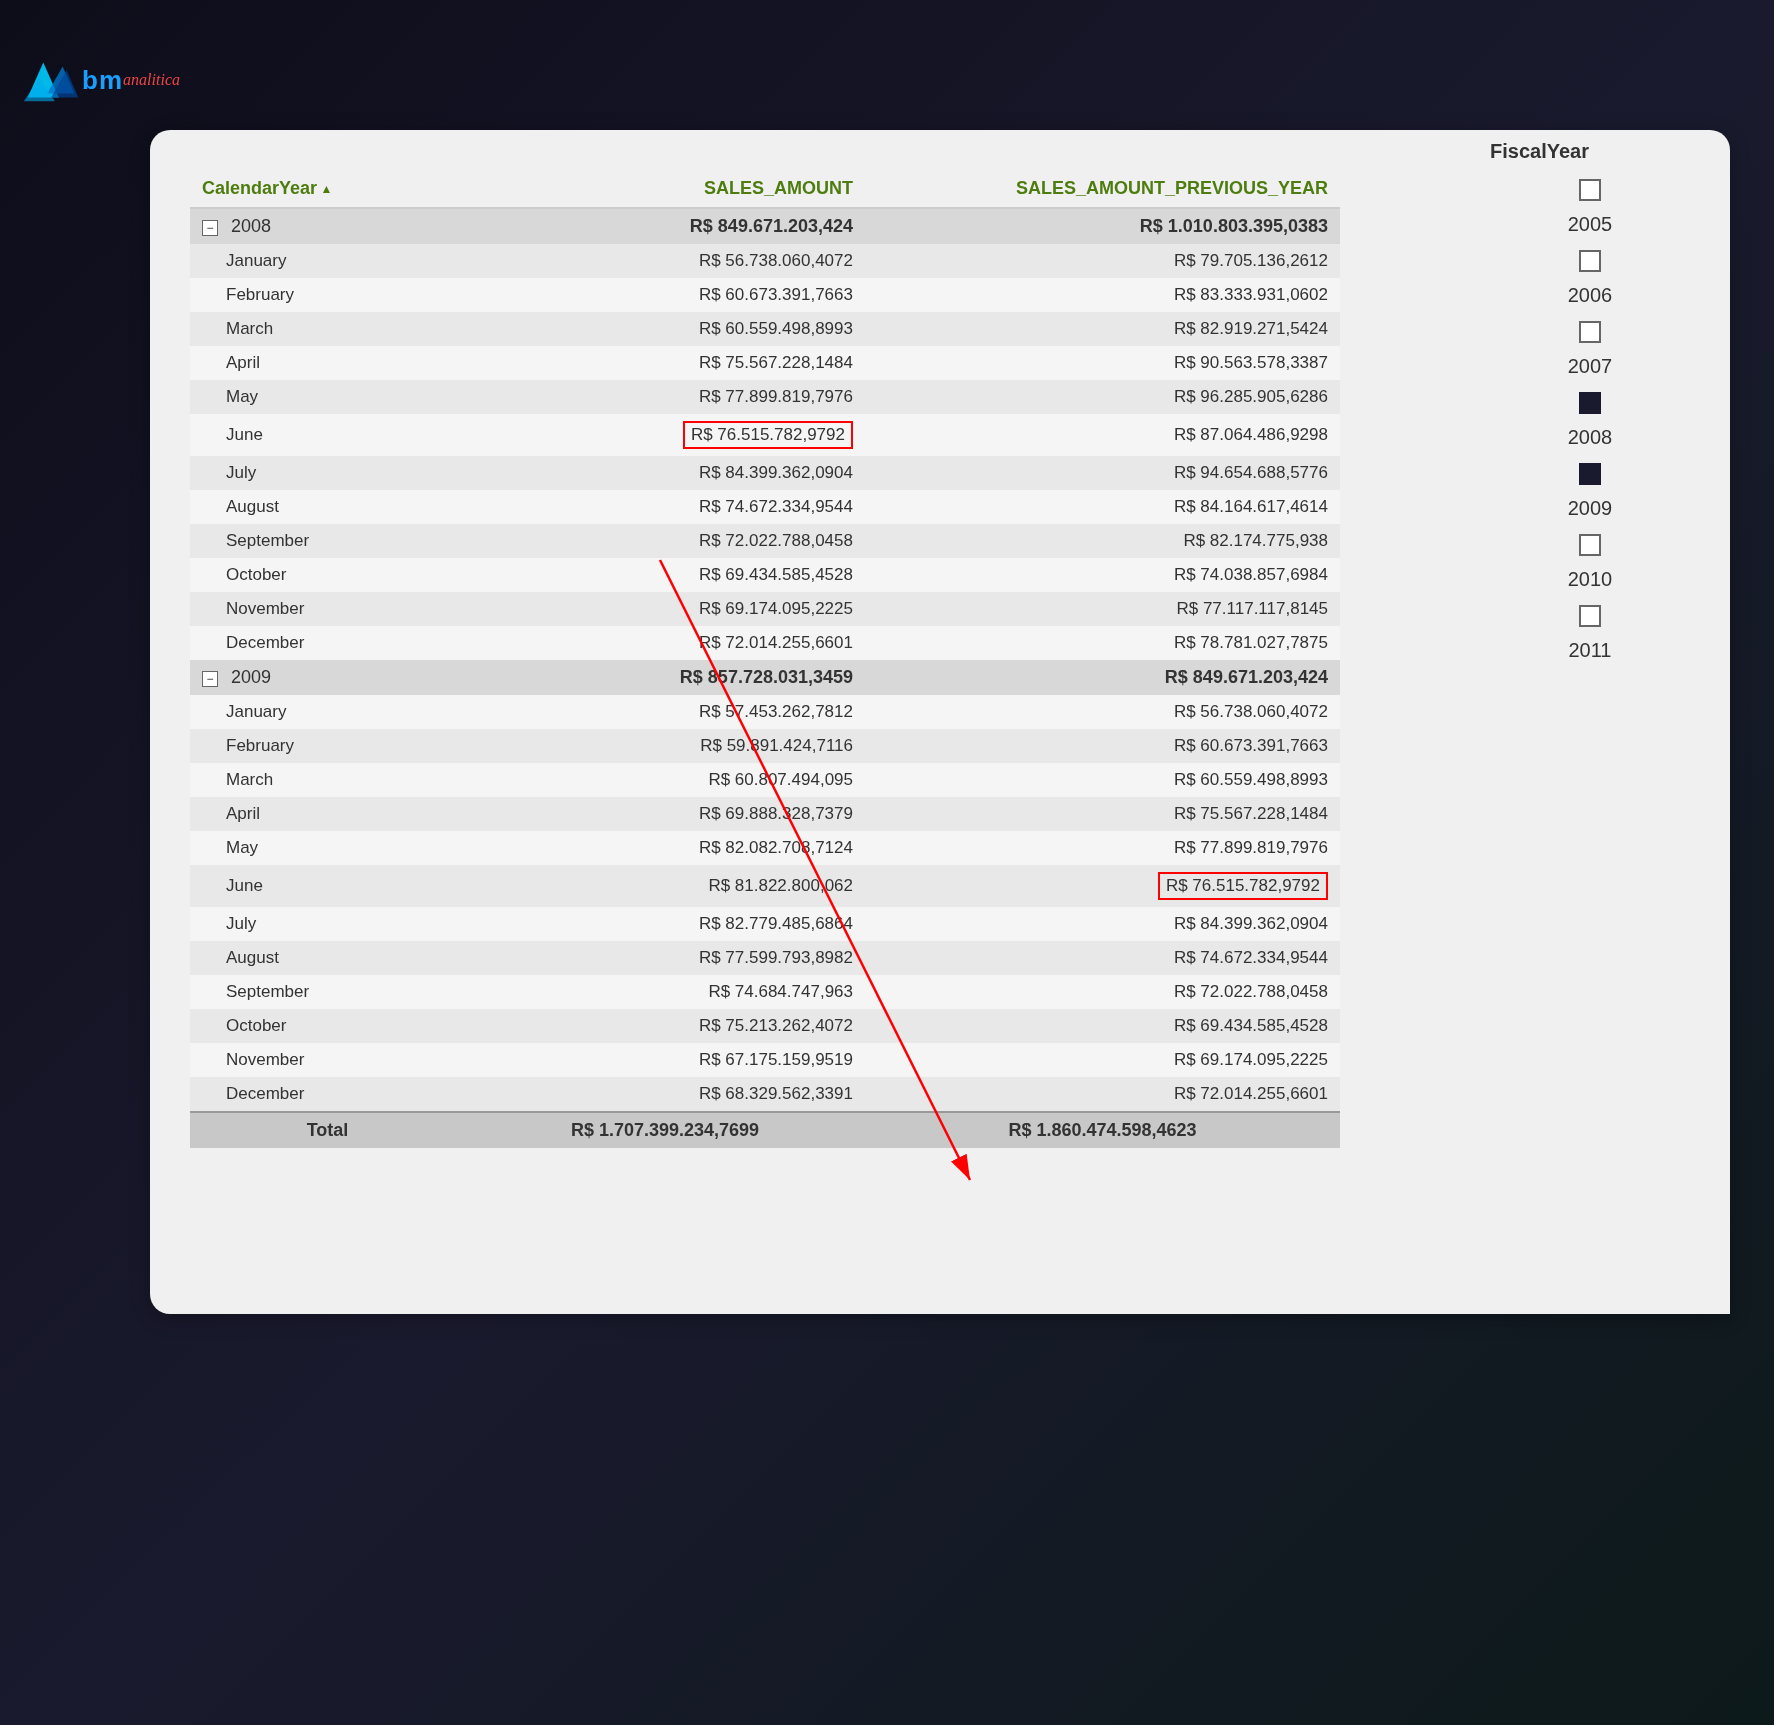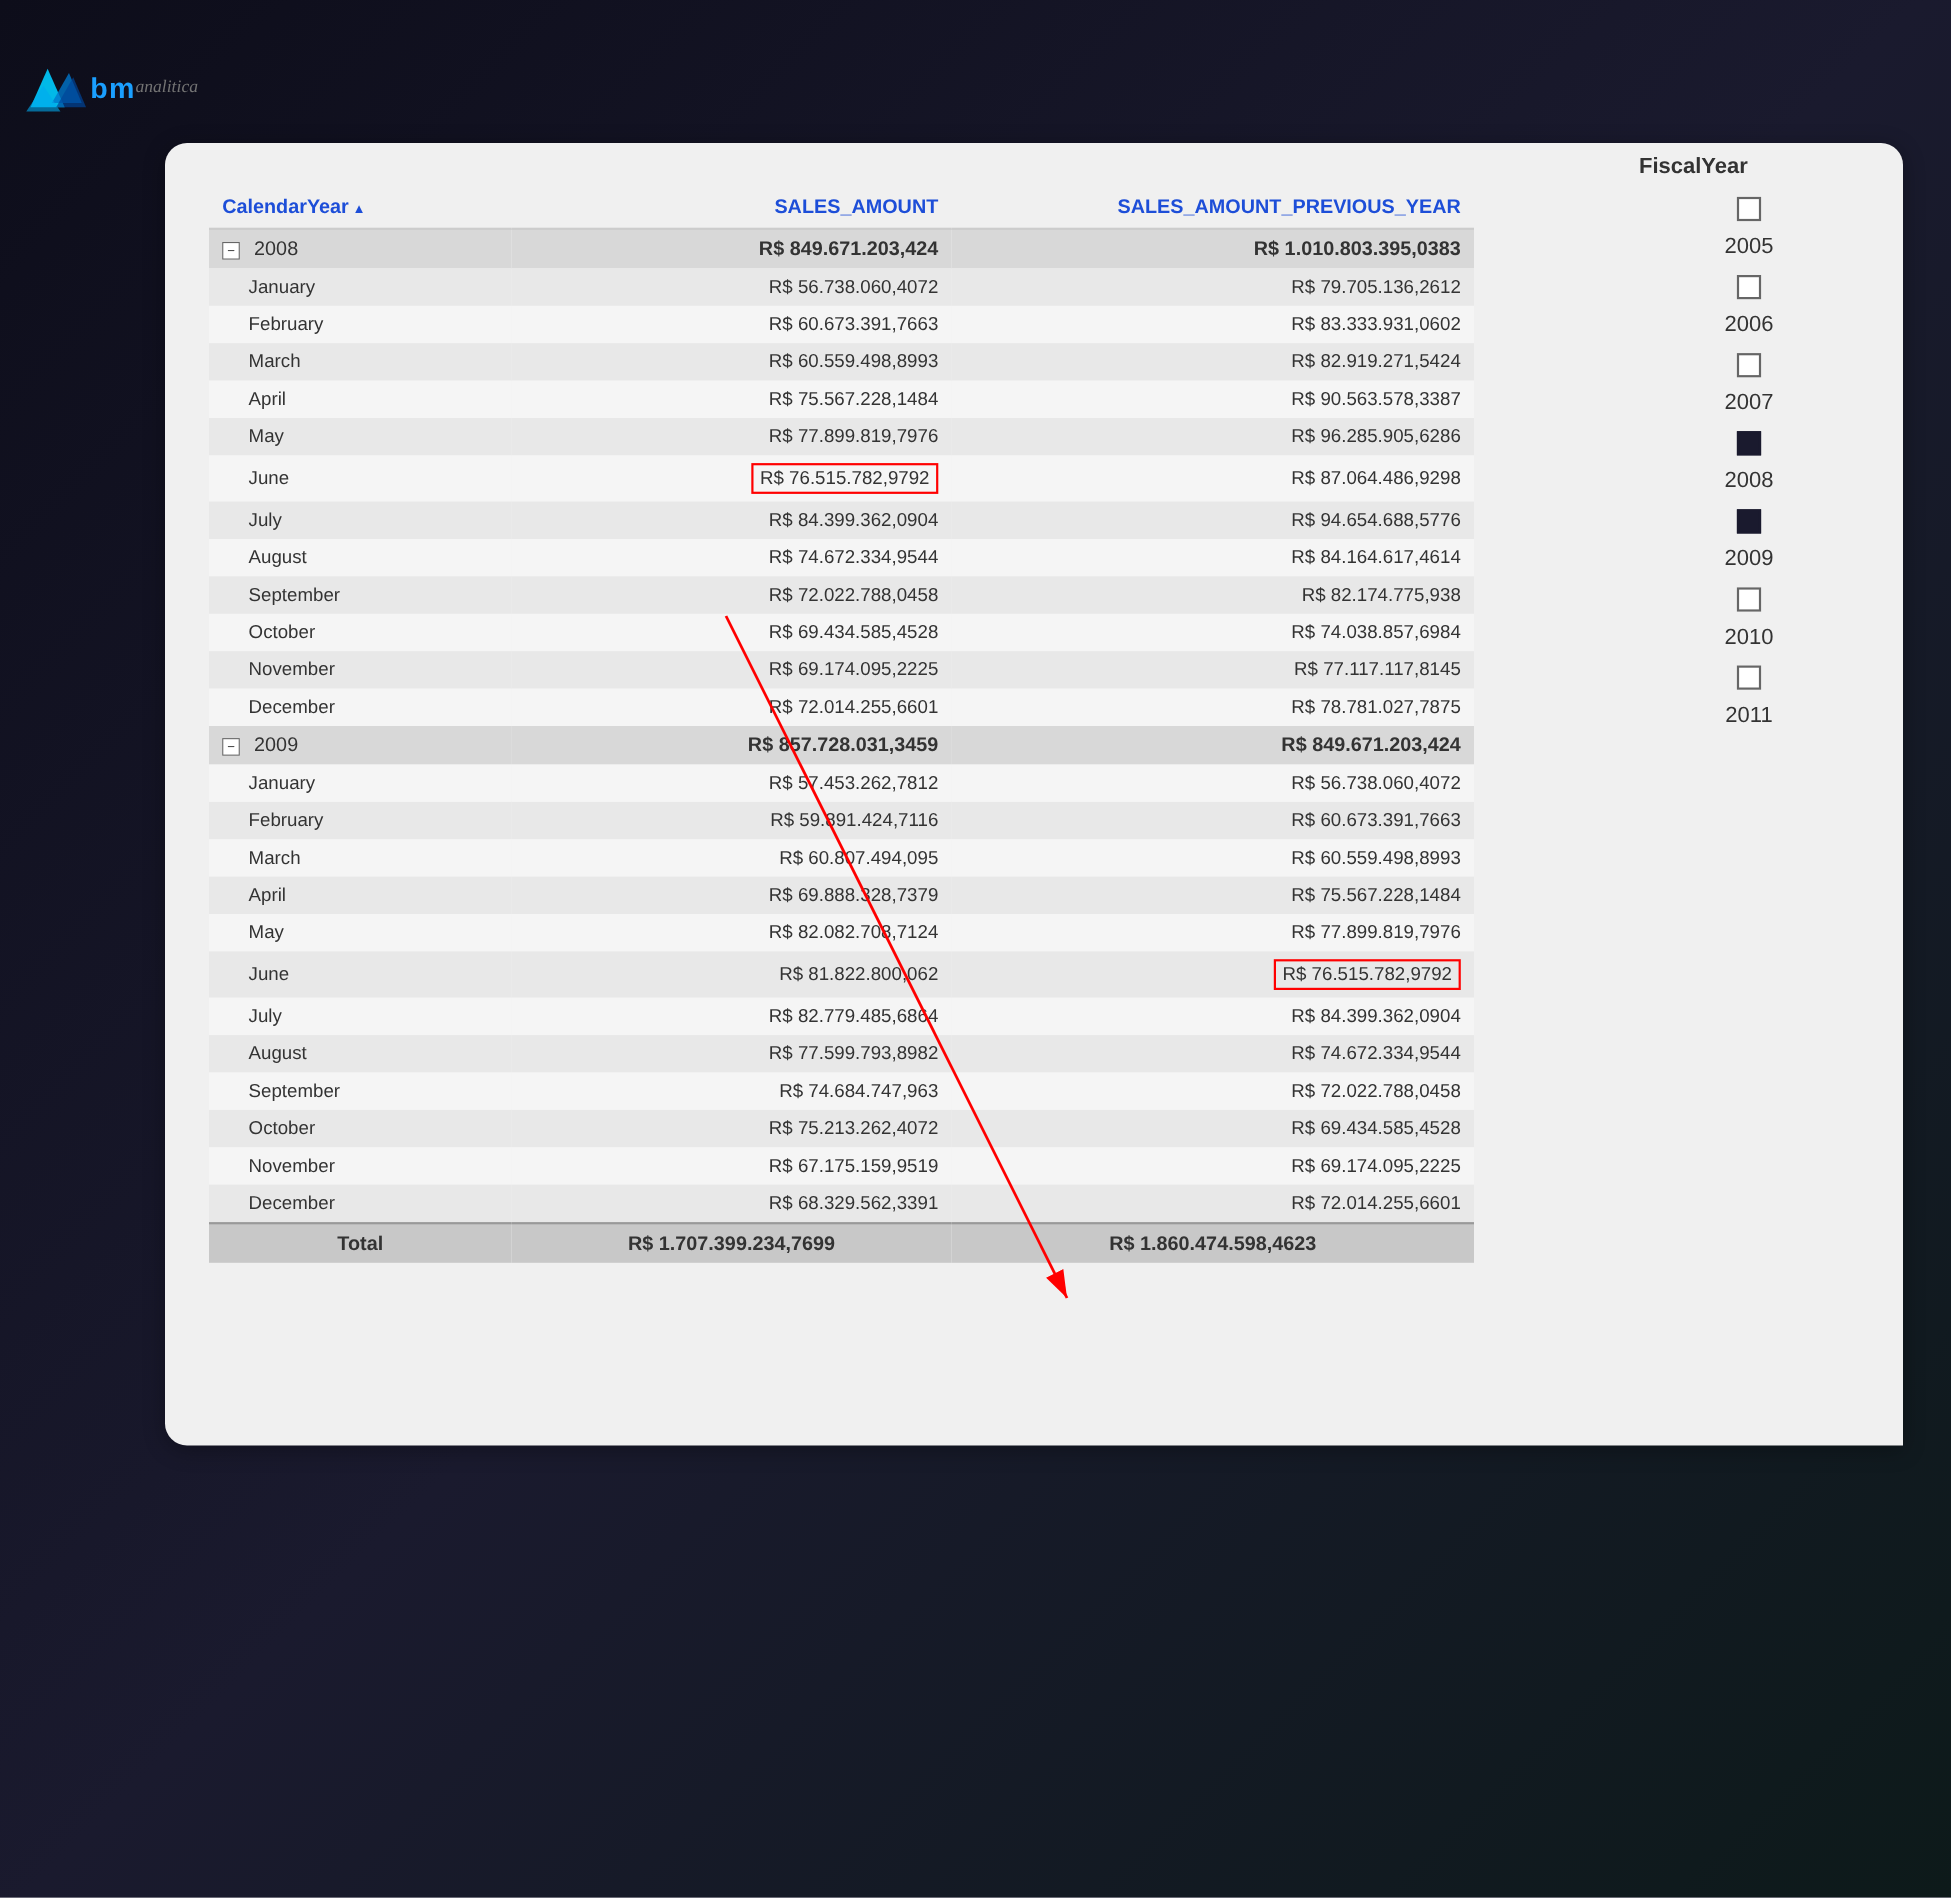--- a/index.html
+++ b/index.html
@@ -103,21 +103,21 @@
     table {
       width: 1150px;
       border-collapse: collapse;
       font-size: 18px;
     }
 
     thead tr th {
       text-align: left;
       padding: 8px 12px;
       font-weight: bold;
-      color: #1d4ed8;
+      color: #4d7c0f;
       font-size: 18px;
       border-bottom: 2px solid #ccc;
     }
 
     tbody tr {
       background: white;
     }
 
     tbody tr:nth-child(odd) {
       background: #f5f5f5;
@@ -185,21 +185,21 @@
 
 <div class="logo-area">
   <svg class="logo-icon" viewBox="0 0 80 65" xmlns="http://www.w3.org/2000/svg">
 
     <polygon points="10,55 30,10 50,55" fill="#00ccff" opacity="0.9"></polygon>
     <polygon points="35,50 55,15 70,50" fill="#0077cc" opacity="0.8"></polygon>
     <polygon points="5,60 25,30 45,60" fill="#00aaee" opacity="0.6"></polygon>
     <polygon points="40,55 60,20 75,55" fill="#004499" opacity="0.7"></polygon>
   </svg>
   <div style="color:#1a9fff; font-size:26px; font-weight:bold; letter-spacing:1px; font-family:Arial,sans-serif;">bm</div>
-  <div style="color:#737373; font-size:16px; font-style:italic; font-family:'Times New Roman',serif;">analitica</div>
+  <div style="color:#ef4444; font-size:16px; font-style:italic; font-family:'Times New Roman',serif;">analitica</div>
 </div>
 
 <div class="main-panel">
 
   <div class="fiscal-filter">
     <div class="fiscal-filter-title">FiscalYear</div>
 
     <div class="fiscal-item">
       <div class="checkbox"></div>
       <span class="fiscal-label">2005</span>

